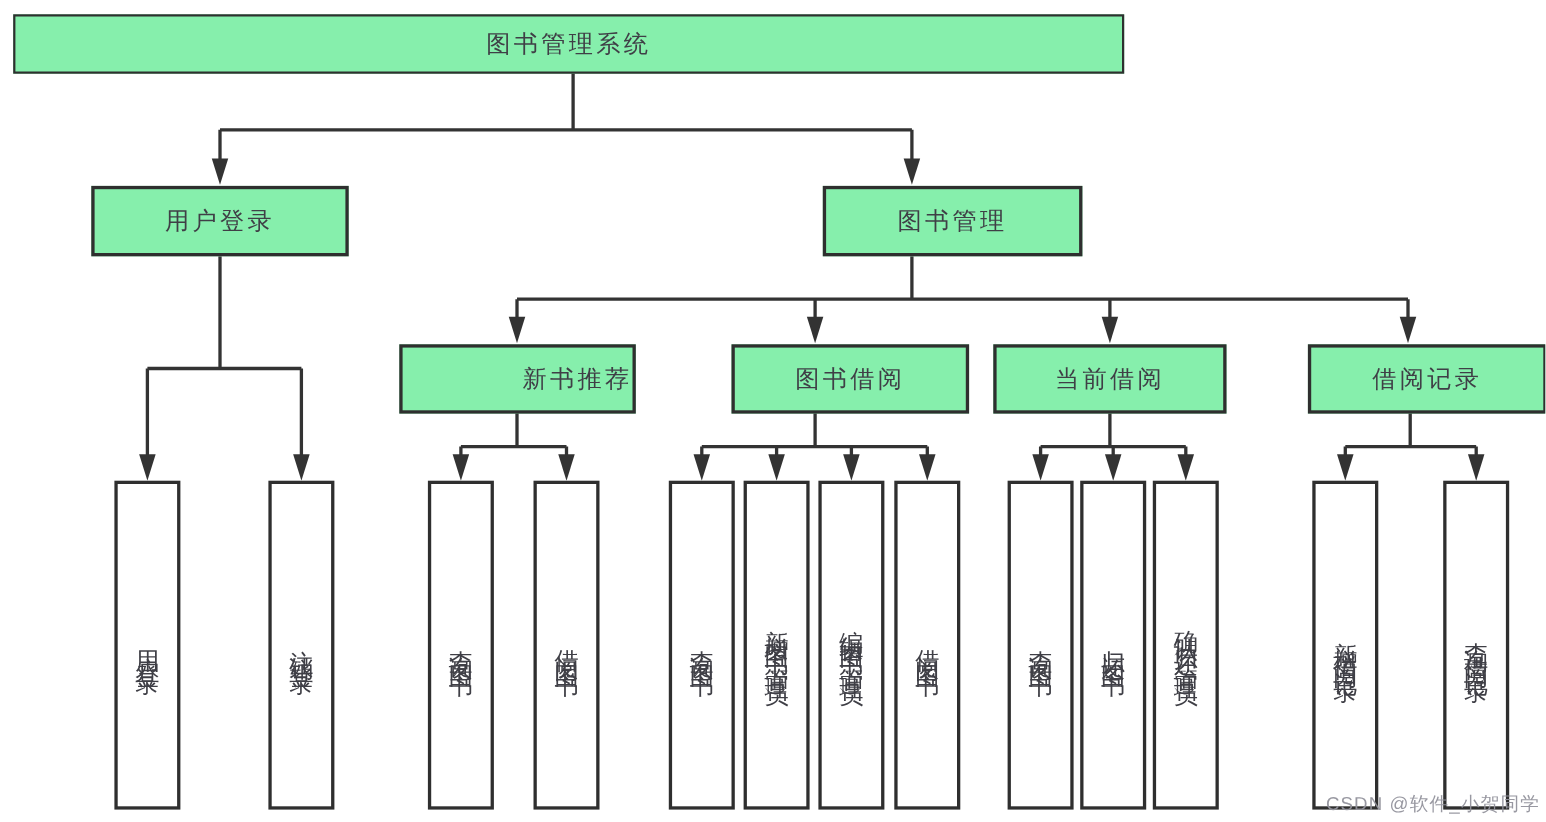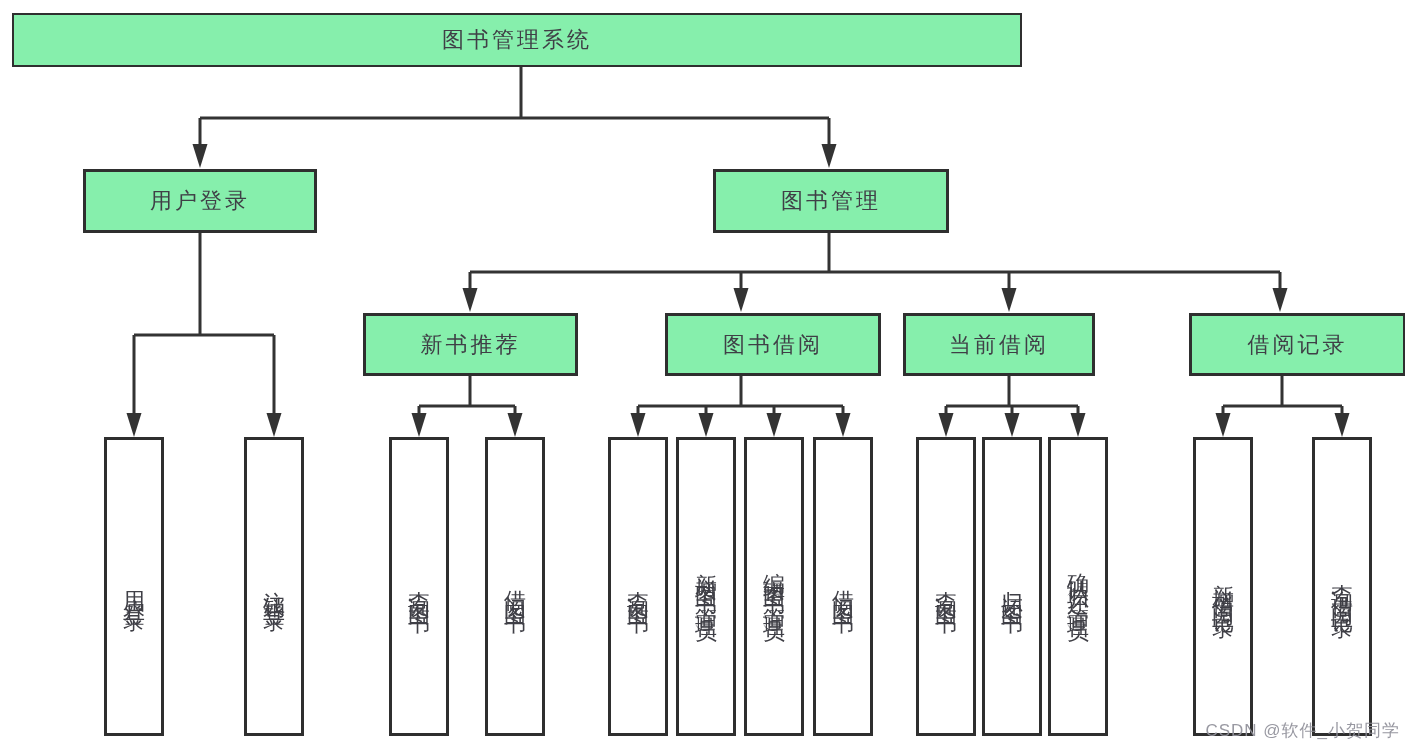--- a/index.html
+++ b/index.html
@@ -119,31 +119,31 @@
     </g>
   </svg>
 
   <div class="hbox root">
     <span>图书管理系统</span>
   </div>
 
   <div class="hbox" style="left:83px; top:169px; width:234px; height:64px;">
     <span>用户登录</span>
   </div>
-  <div class="hbox" style="left:713px; top:169px; width:236px; height:64px;">
+  <div class="hbox" style="left:748px; top:169px; width:236px; height:64px;">
     <span>图书管理</span>
   </div>
 
-  <div class="hbox" style="left:363px; top:313px; width:215px; height:63px;">
+  <div class="hbox" style="left:363px; top:313px; width:215px; height:63px;justify-content:flex-end;">
     <span>新书推荐</span>
   </div>
   <div class="hbox" style="left:633px; top:313px; width:216px; height:63px;margin-left:32px;">
     <span>图书借阅</span>
   </div>
-  <div class="hbox" style="left:903px; top:313px; width:192px; height:63px;">
+  <div class="hbox" style="left:903px; top:313px; width:212px; height:63px;">
     <span>当前借阅</span>
   </div>
   <div class="hbox" style="left:1173px; top:313px; width:217px; height:63px;margin-left:16px;">
     <span>借阅记录</span>
   </div>
 
   <div class="leaf" style="left:104px;">
     <span>用户登录</span>
   </div>
   <div class="leaf" style="left:244px;">

